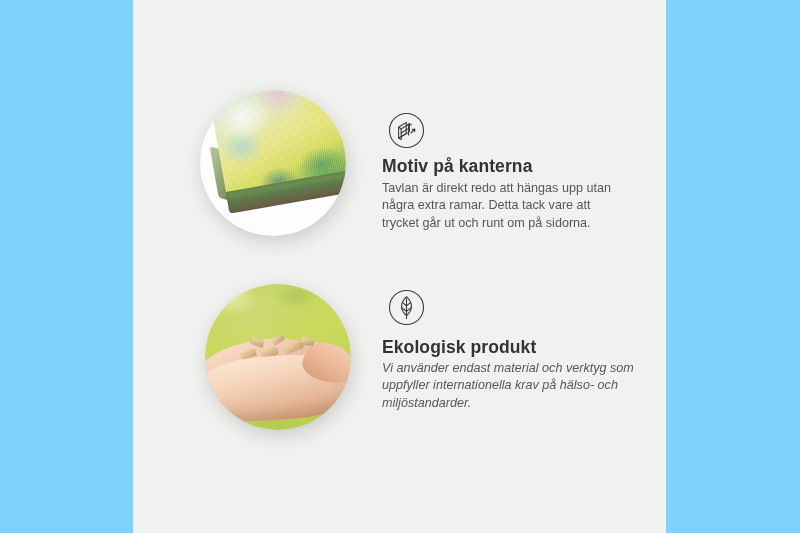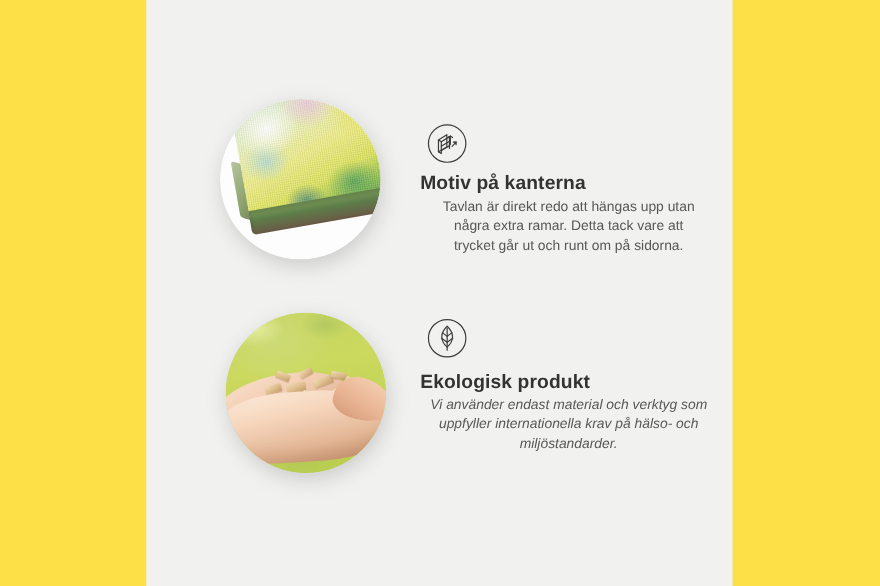--- a/index.html
+++ b/index.html
@@ -11,21 +11,21 @@
     width: 800px;
     height: 533px;
     overflow: hidden;
     font-family: "Liberation Sans", "DejaVu Sans", sans-serif;
   }
 
   #stage {
     position: relative;
     width: 800px;
     height: 533px;
-    background: #fde047;
+    background: #7dd3fc;
   }
 
   
   .panel {
     position: absolute;
     left: 133px;
     top: 0;
     width: 533px;
     height: 533px;
     background: #f1f1f0;
@@ -196,21 +196,20 @@
     letter-spacing: 0.1px;
     white-space: nowrap;
   }
   .f-body {
     position: absolute;
     color: #575757;
     font-size: 12.6px;
     line-height: 17.3px;
     width: 270px;
     white-space: pre-line;
-    text-align: center;
   }
 </style>
 </head>
 <body>
 
 <div id="stage">
 
   <div class="panel"></div>
 
   <div class="feature">

